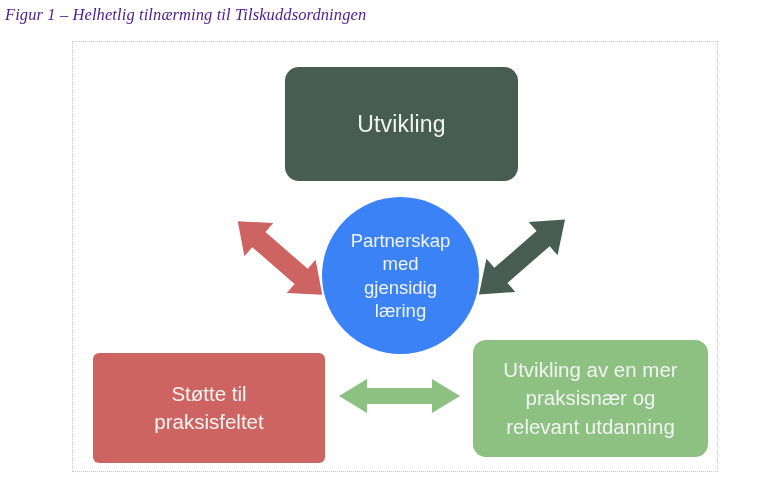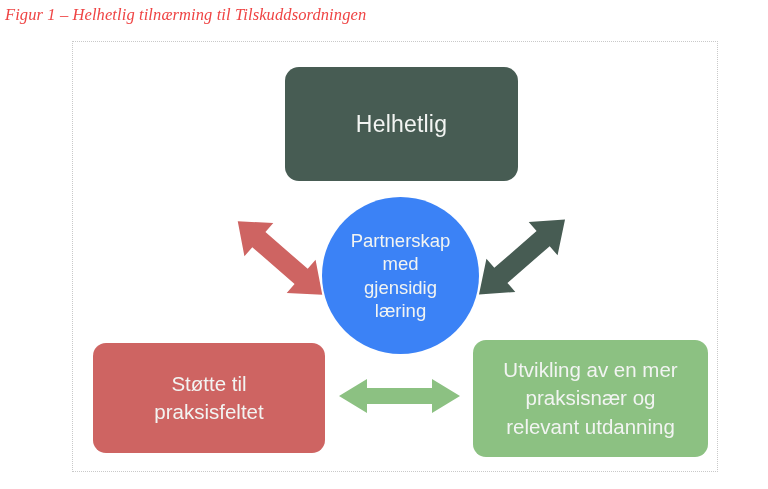--- a/index.html
+++ b/index.html
@@ -24,21 +24,21 @@
   
   .caption {
     position: absolute;
     left: 5px;
     top: 4px;
     width: 740px;
     font-family: "Liberation Serif", serif;
     font-style: italic;
     font-size: 16.5px;
     line-height: 22px;
-    color: #ef4444;
+    color: #4c1d95;
     letter-spacing: 0.1px;
     white-space: nowrap;
   }
 
   
   .figure-frame {
     position: absolute;
     left: 72px;
     top: 41px;
     width: 646px;
@@ -90,25 +90,25 @@
     border-radius: 50%;
   }
   #node-center .node-label {
     font-size: 18.5px;
     line-height: 23.5px;
   }
 
   
   #node-stotte {
     left: 93px;
-    top: 343px;
+    top: 353px;
     width: 232px;
     height: 110px;
     background: #ce6462;
-    border-radius: 13px;
+    border-radius: 6px;
   }
   #node-stotte .node-label {
     font-size: 20.5px;
     line-height: 28px;
   }
 
   
   #node-utvikling {
     left: 473px;
     top: 340px;
@@ -134,21 +134,21 @@
 </head>
 <body>
 
 <div id="page">
 
   <div class="caption">Figur 1 – Helhetlig tilnærming til Tilskuddsordningen</div>
 
   <div class="figure-frame"></div>
 
   <div class="node" id="node-forskning">
-    <span class="node-label">Helhetlig</span>
+    <span class="node-label">Utvikling</span>
   </div>
 
   <div class="node" id="node-center">
     <span class="node-label">Partnerskap
 med
 gjensidig
 læring</span>
   </div>
 
   <div class="node" id="node-stotte">

